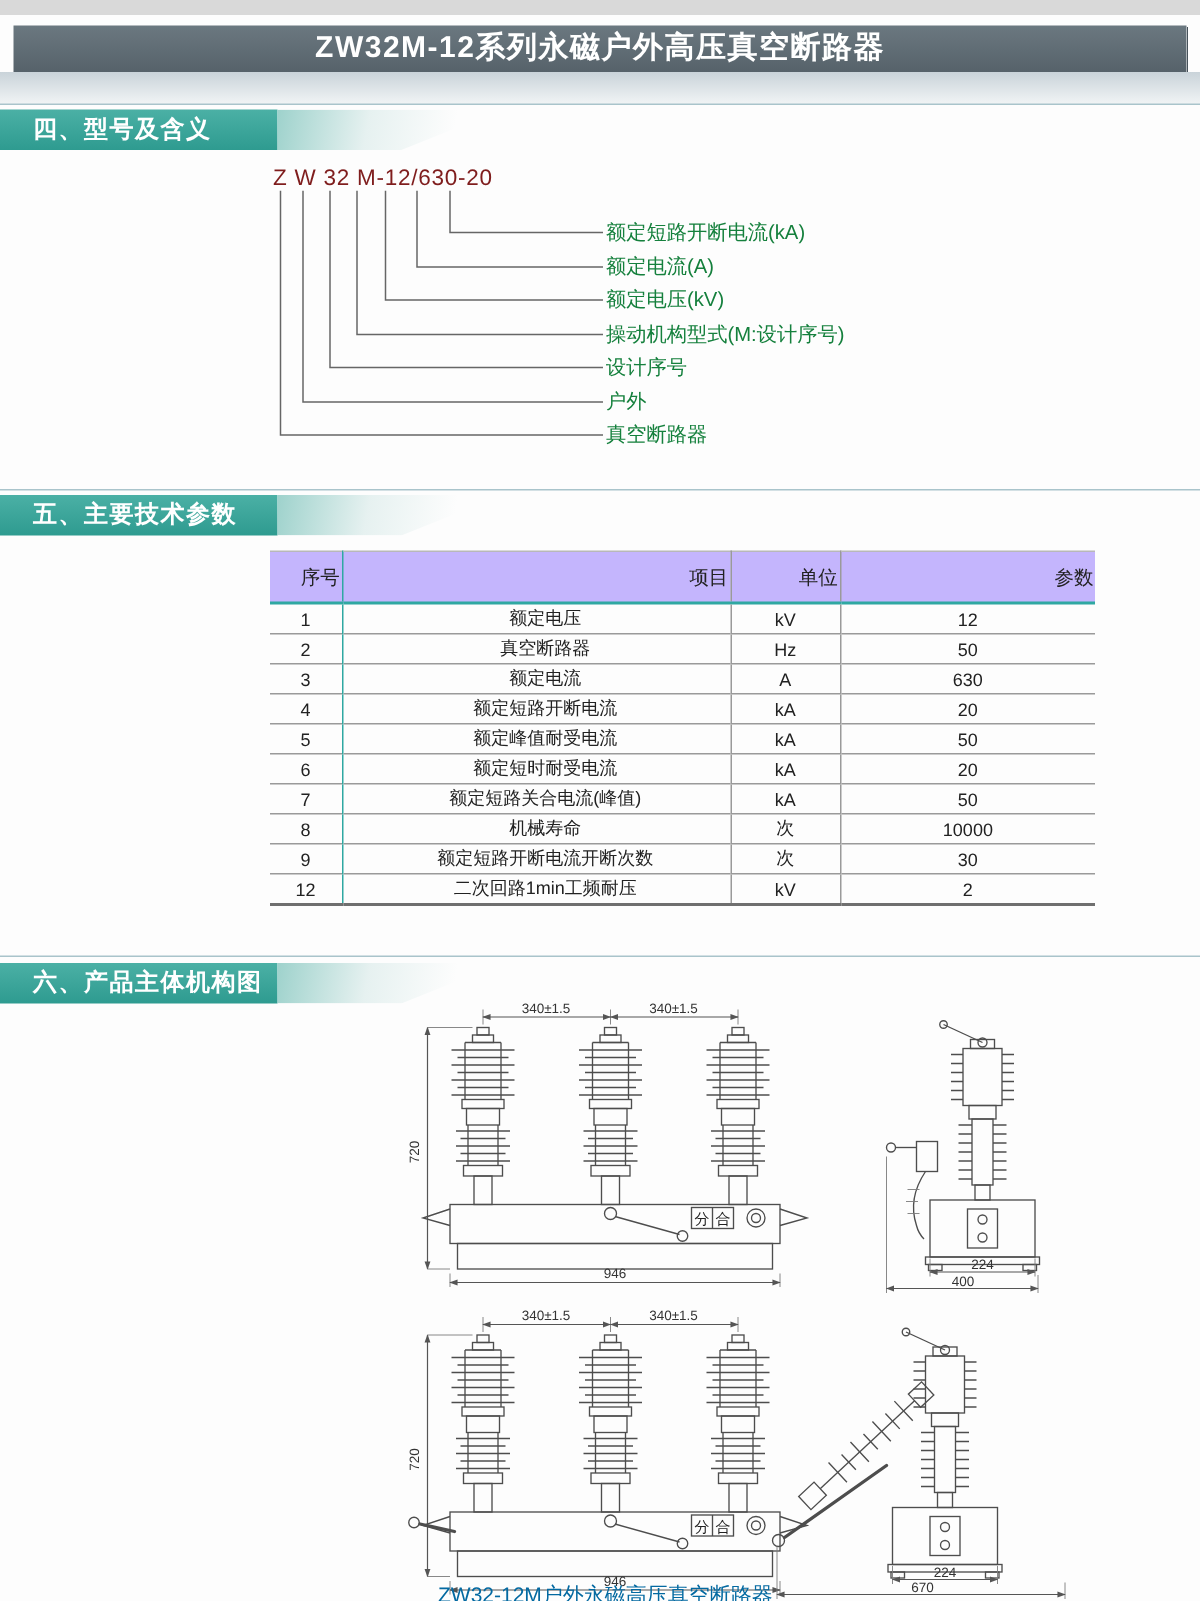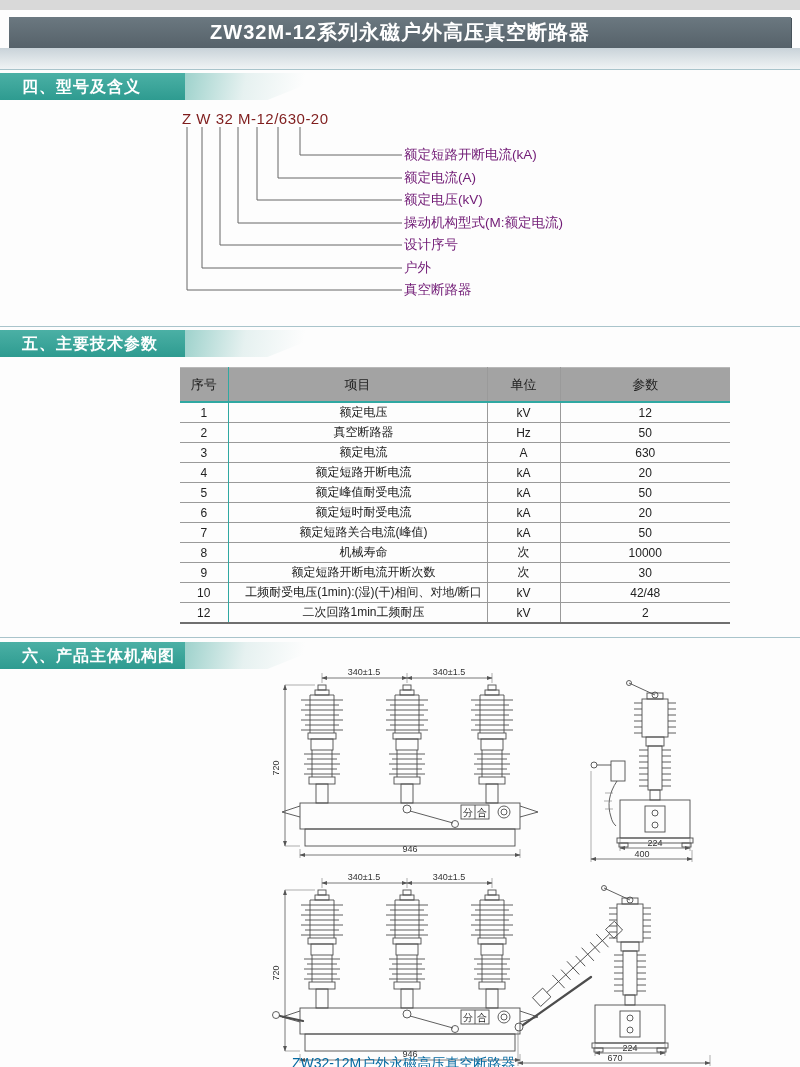--- a/index.html
+++ b/index.html
@@ -12,25 +12,25 @@
   .band{position:absolute;left:0;top:38px;width:800px;height:22px;
         background:linear-gradient(to bottom,#c9d3d9,#f2f5f6);}
   .rule{position:absolute;left:0;width:800px;height:1px;background:#a9c4cb;}
   .sec{position:absolute;left:0;width:185px;height:27px;box-sizing:border-box;
         background:linear-gradient(to bottom,#4bb0a5,#2e9b90);
         color:#fff;font-size:16px;font-weight:bold;line-height:27px;padding-left:22px;letter-spacing:1px;}
   .swoosh{position:absolute;left:185px;width:150px;height:27px;
         background:linear-gradient(100deg,#9ed2cc 0%,rgba(226,239,238,.85) 40%,rgba(255,255,255,0) 78%);
         clip-path:polygon(0 0,100% 0,55% 100%,0 100%);}
   .mcode{position:absolute;left:182px;top:100px;font-size:15px;color:#7f1d1d;letter-spacing:.5px;}
-  .mlabel{position:absolute;left:404px;height:18px;line-height:18px;font-size:13.5px;color:#701a75;white-space:nowrap;}
+  .mlabel{position:absolute;left:404px;height:18px;line-height:18px;font-size:13.5px;color:#15803d;white-space:nowrap;}
   .ptable{position:absolute;left:180px;top:357px;width:550px;border-collapse:collapse;
         font-size:12px;color:#222;table-layout:fixed;}
-  .ptable th{height:31px;background:#a3a3a3;font-weight:normal;font-size:13px;
-        border-top:1px solid #b8b8b8;border-bottom:2px solid #2fa8a2;text-align:center;}
+  .ptable th{height:31px;background:#c4b5fd;font-weight:normal;font-size:13px;
+        border-top:1px solid #b8b8b8;border-bottom:2px solid #2fa8a2;text-align:right;}
   .ptable td{height:19px;text-align:center;border-top:1px solid #9a9a9a;white-space:nowrap;overflow:hidden;padding:0;}
   .ptable tr.last td{border-bottom:2px solid #6f6f6f;}
   .ptable .c1{border-right:1px solid #2fa8a2;}
   .ptable .c2,.ptable .c3{border-right:1px solid #9a9a9a;}
   .ptable td.item{text-align:center;padding-left:12px;}
   .caption{position:absolute;left:292px;top:1045px;width:320px;
         font-size:14px;color:#0369a1;}
   svg .ln{stroke:#4d4d4d;stroke-width:.9;fill:none;}
   svg .ln2{stroke:#4d4d4d;stroke-width:2.2;fill:none;stroke-linecap:round;}
   svg .dim{stroke:#555;stroke-width:.8;fill:none;}
@@ -56,21 +56,21 @@
     <path class="mline" d="M98,0 V51 H222"></path>
     <path class="mline" d="M77,0 V73 H222"></path>
     <path class="mline" d="M58,0 V96 H222"></path>
     <path class="mline" d="M40,0 V118 H222"></path>
     <path class="mline" d="M22,0 V141 H222"></path>
     <path class="mline" d="M7,0 V163 H222"></path>
   </svg>
   <div class="mlabel" style="top:136px">额定短路开断电流(kA)</div>
   <div class="mlabel" style="top:159px">额定电流(A)</div>
   <div class="mlabel" style="top:181px">额定电压(kV)</div>
-  <div class="mlabel" style="top:204px">操动机构型式(M:额定电流)</div>
+  <div class="mlabel" style="top:204px">操动机构型式(M:设计序号)</div>
   <div class="mlabel" style="top:226px">设计序号</div>
   <div class="mlabel" style="top:249px">户外</div>
   <div class="mlabel" style="top:271px">真空断路器</div>
 
   <div class="rule" style="top:316px"></div>
   <div class="sec" style="top:320px">五、主要技术参数</div>
   <div class="swoosh" style="top:320px"></div>
 
   <table class="ptable">
     <colgroup>
@@ -132,26 +132,20 @@
       <td class="c1">8</td>
       <td class="c2 item">机械寿命</td>
       <td class="c3">次</td>
       <td>10000</td>
     </tr>
     <tr>
       <td class="c1">9</td>
       <td class="c2 item">额定短路开断电流开断次数</td>
       <td class="c3">次</td>
       <td>30</td>
-    </tr>
-    <tr>
-      <td class="c1">10</td>
-      <td class="c2 item">工频耐受电压(1min):(湿)(干)相间、对地/断口</td>
-      <td class="c3">kV</td>
-      <td>42/48</td>
     </tr>
     <tr class="last">
       <td class="c1">12</td>
       <td class="c2 item">二次回路1min工频耐压</td>
       <td class="c3">kV</td>
       <td>2</td>
     </tr>
   </tbody>
     </table>
 

